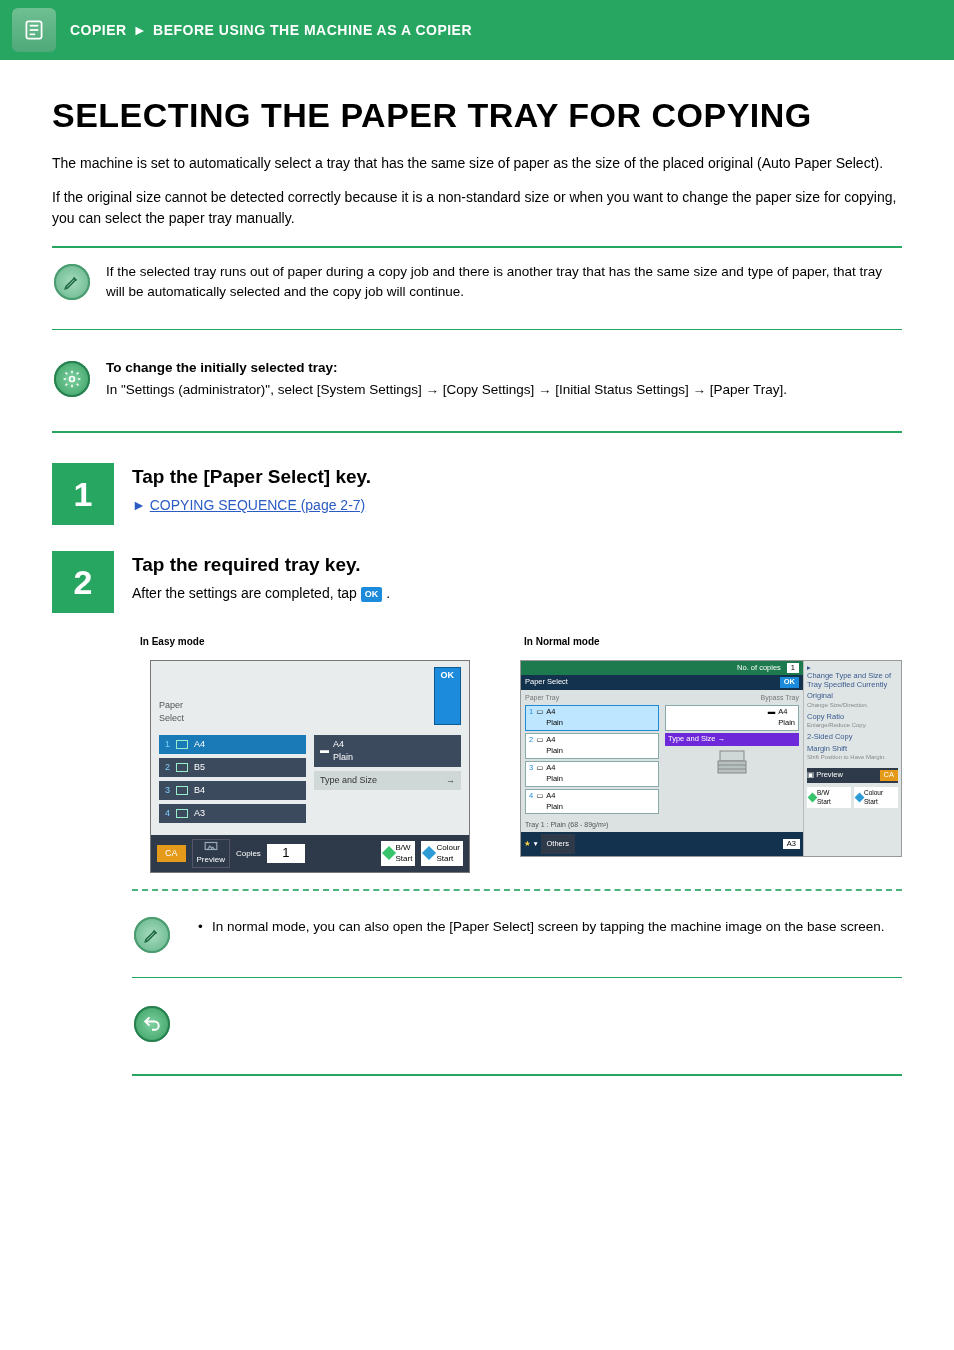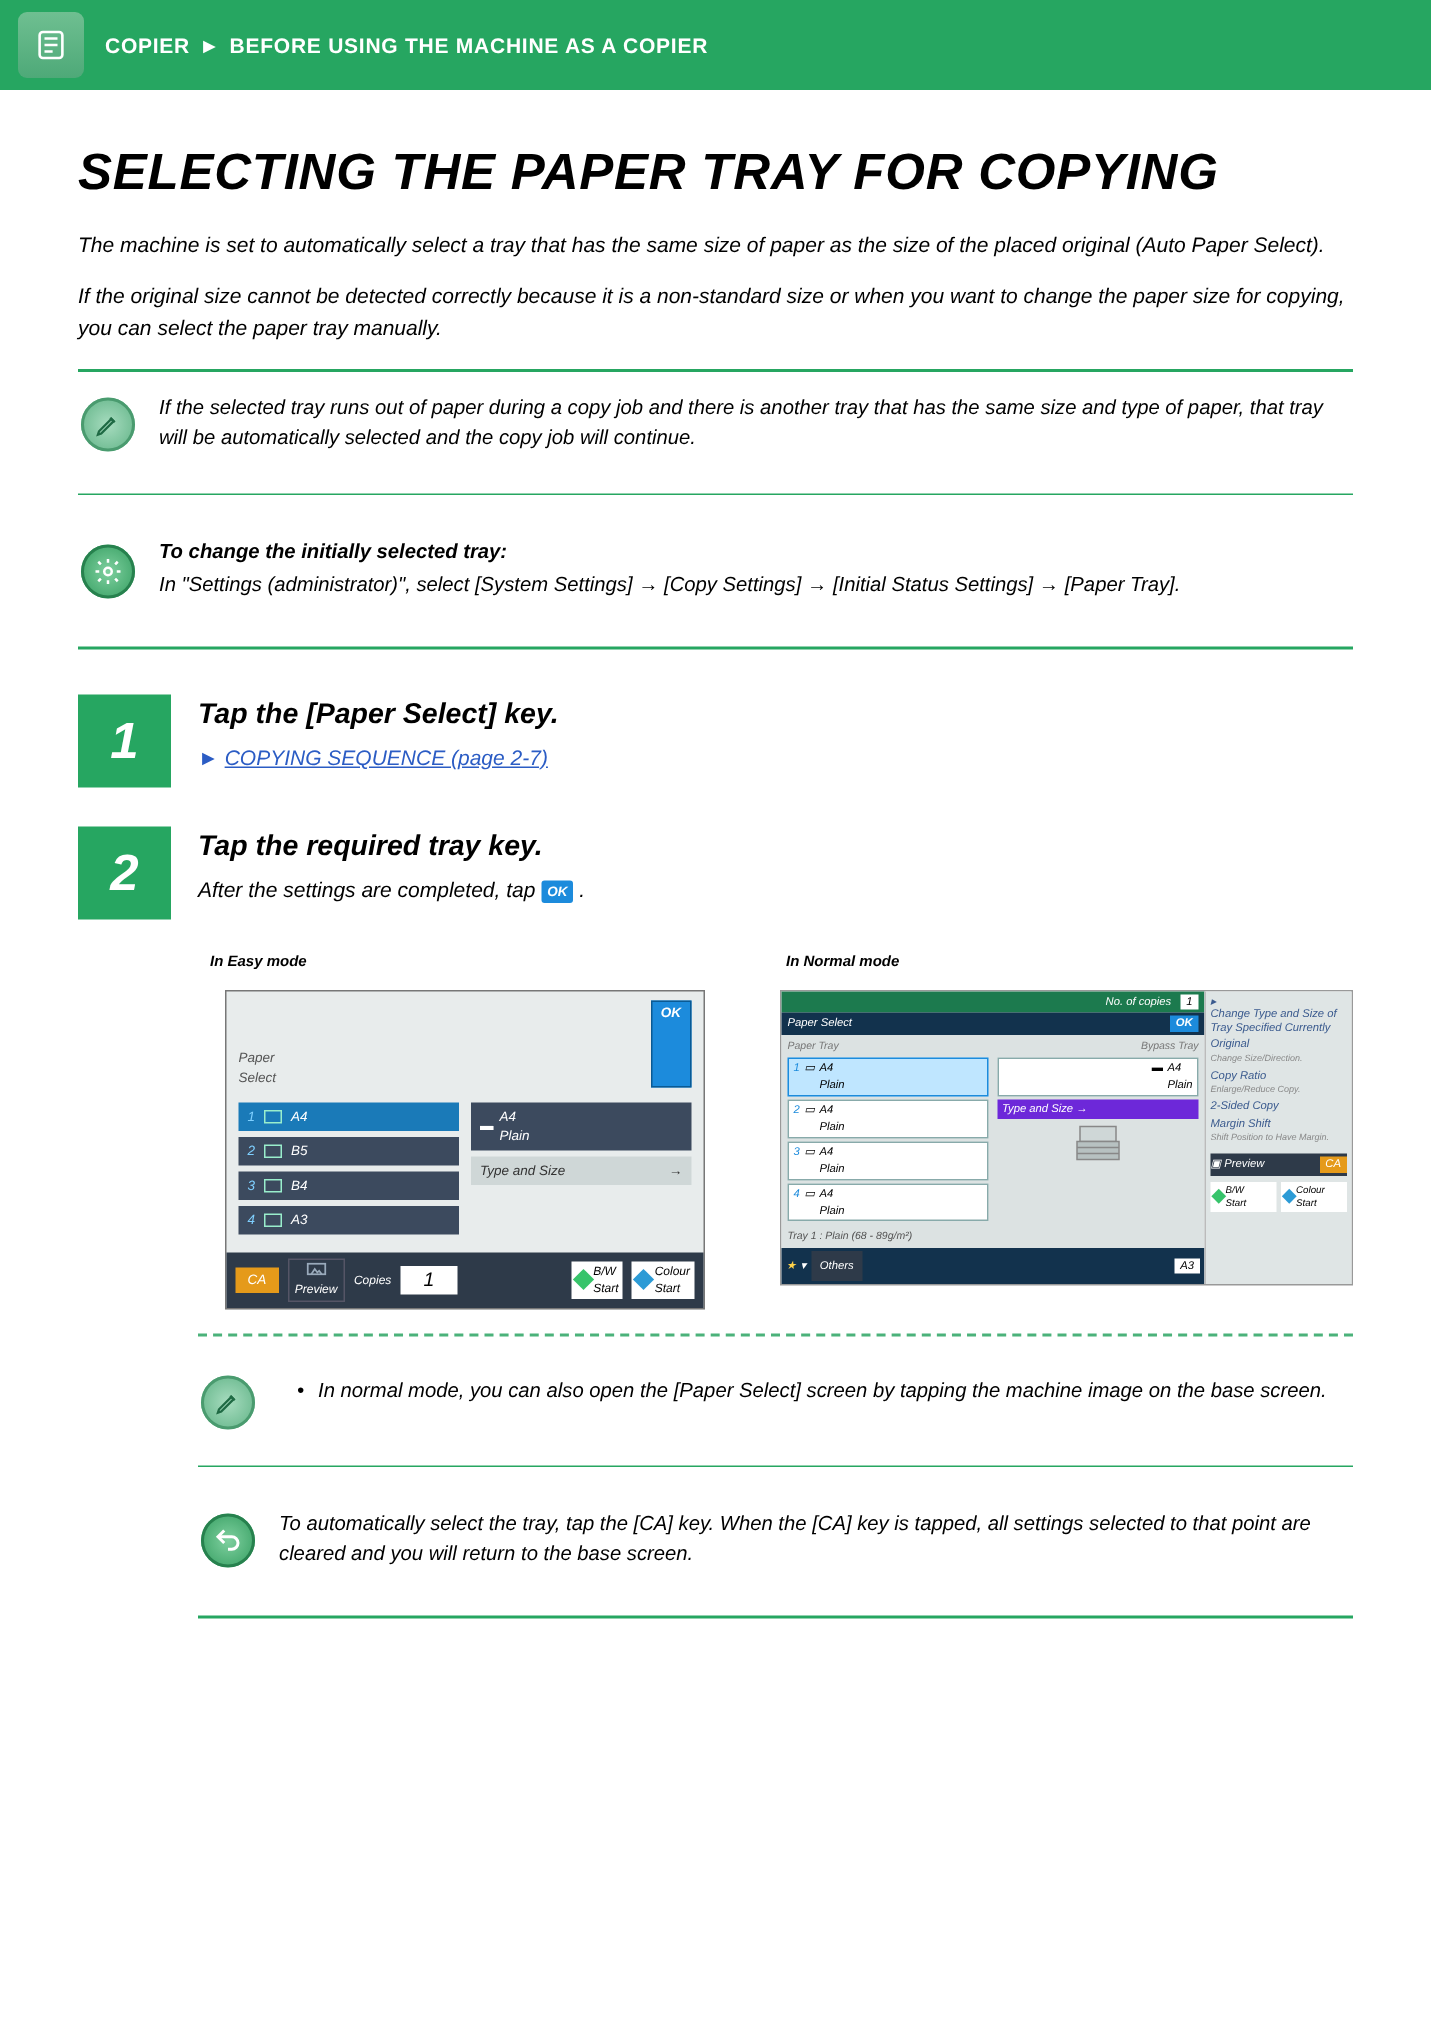--- a/index.html
+++ b/index.html
@@ -24,32 +24,32 @@
   }
   .header-icon {
     width: 44px; height: 44px;
     background: linear-gradient(#6fbf91,#4ea978);
     border-radius: 6px;
     margin-right: 14px;
     display: flex; align-items: center; justify-content: center;
   }
   .header-icon svg { width: 26px; height: 26px; }
   .header-sep { margin: 0 6px; }
-  .content { padding: 0 52px 40px 52px; font-style: italic; }
+  .content { padding: 0 52px 40px 52px; }
   h1.page-title {
     font-size: 34px;
     font-weight: 800;
     margin: 36px 0 18px 0;
     line-height: 1.15;
     letter-spacing: 0.5px;
   }
   p.intro { font-size: 14px; margin-bottom: 14px; }
   .hr-green { border: none; border-top: 2px solid #26a661; margin: 18px 0 0 0; }
   .hr-green-light { border: none; border-top: 1px solid #26a661; margin: 14px 0; }
-  .note-row { display: flex; align-items: flex-end; padding: 14px 0; }
+  .note-row { display: flex; align-items: center; padding: 14px 0; }
   .note-icon {
     width: 36px; height: 36px; border-radius: 50%;
     flex-shrink: 0; margin-right: 16px; margin-left: 2px;
     display: flex; align-items: center; justify-content: center;
   }
   .pencil-icon { background: radial-gradient(#a7dcbf,#5bb082); box-shadow: inset 0 0 0 2px #4a9b6f; }
   .gear-icon  { background: radial-gradient(#7fd09f,#2f9a5c); box-shadow: inset 0 0 0 2px #27814e; }
   .undo-icon  { background: radial-gradient(#7fd09f,#2f9a5c); box-shadow: inset 0 0 0 2px #27814e; }
   .note-body { flex: 1; font-size: 13.5px; }
   .note-body .bold { font-weight: bold; display:block; margin-bottom:2px;}
@@ -394,20 +394,19 @@
 
         <hr class="hr-green-light">
 
         <div class="note-row">
           <span class="note-icon undo-icon">
             <svg width="20" height="20" viewBox="0 0 24 24" fill="none" stroke="#fff" stroke-width="2.4">
                 <path d="M9 14l-5-5 5-5"></path>
                 <path d="M4 9h11a5 5 0 0 1 0 10h-3"></path>
               </svg>
           </span>
-          <div class="note-body">To automatically select the tray, tap the [CA] key. When the [CA] key is tapped, all settings selected to that point are cleared and you will return to the base screen.</div>
         </div>
         <hr class="hr-green">
       </div>
     </div>
   </div>
 
 </div>
 
 </body></html>

